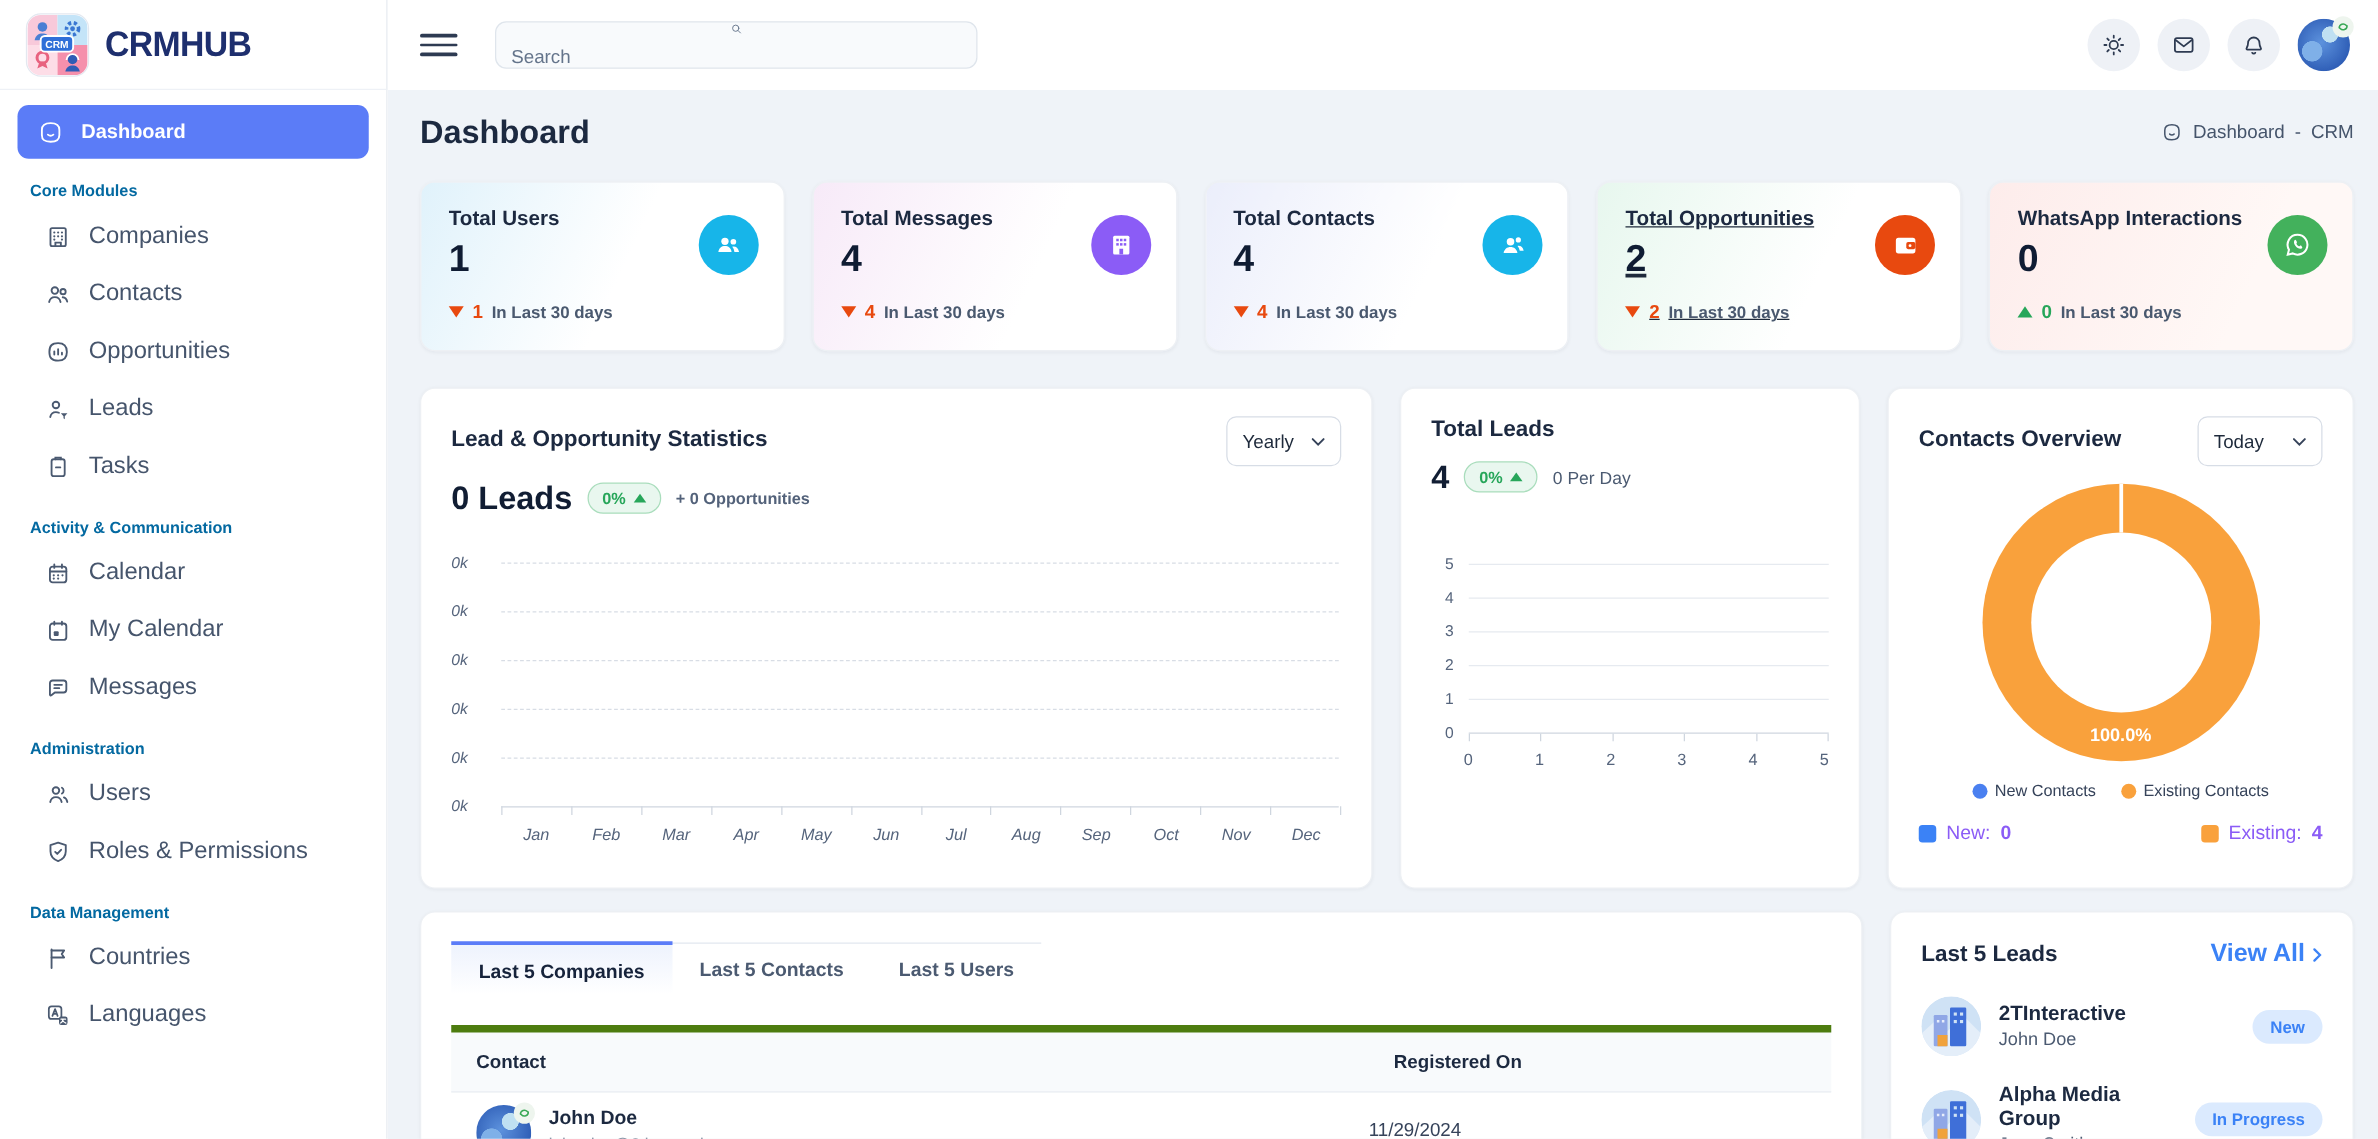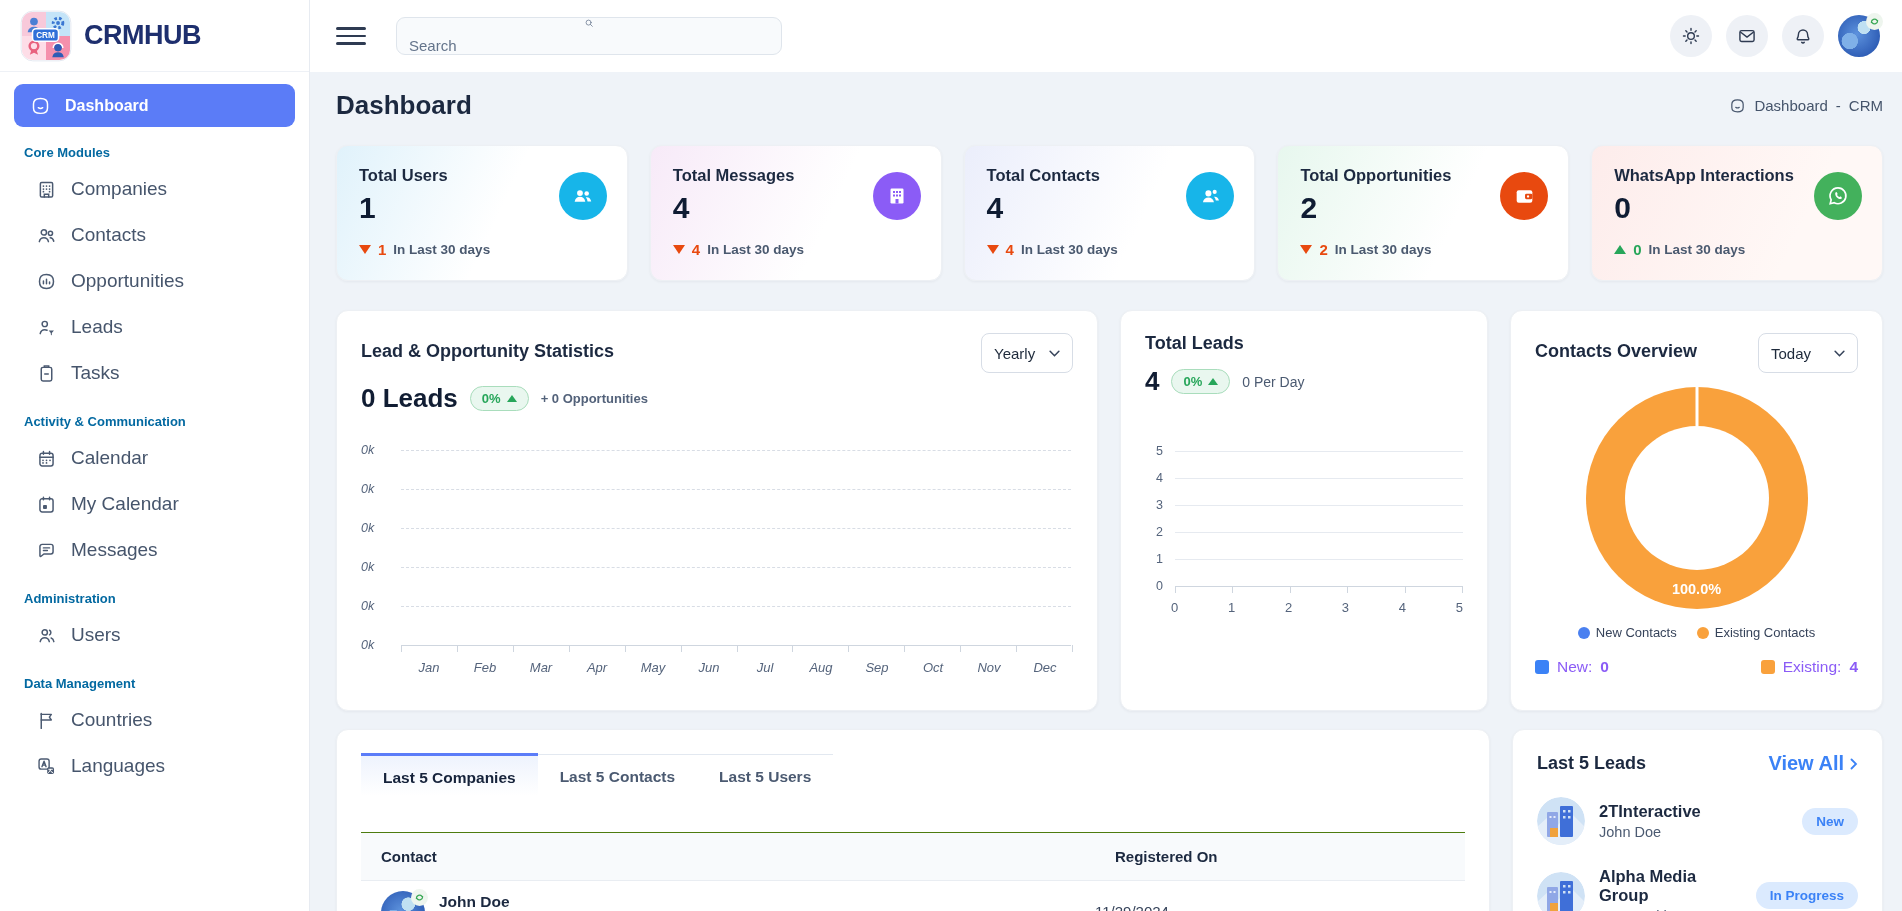--- a/index.html
+++ b/index.html
@@ -47,21 +47,21 @@
   .page-title { font-size:26px; font-weight:700; color:#1c2940; }
   .breadcrumb { display:flex; align-items:center; gap:8px; font-size:15px; color:#45546b; }
 
   
   .stats { display:grid; grid-template-columns:repeat(5,1fr); gap:22px; }
   .stat-card { position:relative; height:136px; border-radius:12px; padding:20px 22px;
     border:1px solid #edf0f4; box-shadow:0 1px 3px rgba(15,23,42,.05); background:#fff; }
   .stat-card.g1 { background:linear-gradient(115deg,#e0f2fb 0%,#ffffff 55%); }
   .stat-card.g2 { background:linear-gradient(115deg,#f7eaf8 0%,#ffffff 60%); }
   .stat-card.g3 { background:linear-gradient(115deg,#ebeefb 0%,#ffffff 60%); }
-  .stat-card.g4 { background:linear-gradient(115deg,#e7f7ee 0%,#ffffff 60%); }
+  .stat-card.g4 { background:linear-gradient(115deg,#e7f7ee 0%,#ffffff 60%);text-decoration:underline; }
   .stat-card.g5 { background:linear-gradient(115deg,#fdeceb 0%,#fff8f6 70%); }
   .stat-title { font-size:16.5px; font-weight:600; color:#1c2940; }
   .stat-value { font-size:30px; font-weight:700; color:#0f1c33; margin-top:6px; }
   .stat-trend { display:flex; align-items:center; gap:7px; margin-top:16px; font-size:13.5px;
     color:#4a596f; font-weight:600; }
   .tri-down { width:0; height:0; border-left:6px solid transparent; border-right:6px solid transparent;
     border-top:9px solid #e8490f; }
   .tri-up { width:0; height:0; border-left:6px solid transparent; border-right:6px solid transparent;
     border-bottom:9px solid #27a65a; }
   .tv-down { color:#e8490f; font-size:15px; }
@@ -130,22 +130,22 @@
   .totals b { font-weight:700; }
 
   
   .bottom { display:grid; grid-template-columns:1154px 1fr; gap:22px; margin-top:18px; }
   .table-card { height:300px; padding:24px; }
   .tabs { display:inline-flex; border-top:1px solid #e2e8f0; }
   .tab { padding:13px 22px; font-size:15.5px; font-weight:600; color:#4b5a71; cursor:pointer;
     margin-top:0; }
   .tab.active { color:#16233b; font-weight:700; border-top:3px solid #5b7cf8; margin-top:-2px;
     background:linear-gradient(180deg,#eef3fd 0%,#ffffff 90%); }
-  .thead { display:flex; background:#f8fafc; border-top:1px solid #4d7c0f; border-bottom:1px solid #e9edf2;
-    margin-top:32px; font-size:15px; font-weight:700; color:#1c2940; }
+  .thead { display:flex; background:#f8fafc; border-top:6px solid #4d7c0f; border-bottom:1px solid #e9edf2;
+    margin-top:20px; font-size:15px; font-weight:700; color:#1c2940; }
   .thead .c1 { flex:1; padding:15px 20px; }
   .thead .c2 { width:350px; padding:15px 0; }
   .trow { display:flex; align-items:flex-start; padding:10px 20px 0; cursor:pointer; }
   .trow .who { display:flex; gap:14px; flex:1; }
   .globe { width:44px; height:44px; border-radius:50%; position:relative; flex:0 0 auto;
     background:radial-gradient(circle at 62% 30%, #bfe0f2 0 16%, rgba(0,0,0,0) 17%),
                radial-gradient(circle at 28% 62%, #7fb0e8 0 20%, rgba(0,0,0,0) 21%),
                radial-gradient(circle at 45% 45%, #5d92dd, #2d5cb5 75%); }
   .globe .sync-badge { position:absolute; top:-2px; right:-3px; width:17px; height:17px;
     border-radius:50%; background:#eef5ee; display:flex; align-items:center; justify-content:center; }
@@ -279,20 +279,27 @@
     <div class="section">Administration</div>
 
     <div class="item">
       <svg width="21" height="21" viewBox="0 0 24 24" fill="none" stroke="#4b5a71" stroke-width="1.7" stroke-linecap="round">
         <circle cx="10" cy="8.5" r="3"></circle>
           <path d="M4.8 19c.6-3 2.6-4.5 5.2-4.5s4.6 1.5 5.2 4.5"></path>
         <path d="M15.5 6a3 3 0 0 1 0 5.2M17.3 14.8c1.7.6 2.7 1.9 3.1 4.2"></path>
       </svg>
       <span>Users</span>
     </div>
+    <div class="item">
+      <svg width="21" height="21" viewBox="0 0 24 24" fill="none" stroke="#4b5a71" stroke-width="1.7" stroke-linecap="round" stroke-linejoin="round">
+        <path d="M12 3.5l7 2.3v5.7c0 4.5-3 7.5-7 9-4-1.5-7-4.5-7-9V5.8z"></path>
+        <path d="M9.3 12l1.9 1.9 3.5-3.8"></path>
+      </svg>
+      <span>Roles &amp; Permissions</span>
+    </div>
 
     <div class="section">Data Management</div>
 
     <div class="item">
       <svg width="21" height="21" viewBox="0 0 24 24" fill="none" stroke="#4b5a71" stroke-width="1.7" stroke-linecap="round" stroke-linejoin="round">
         <path d="M6 21V4"></path>
           <path d="M6 5h11.5l-2.2 3.2 2.2 3.2H6"></path>
       </svg>
       <span>Countries</span>
     </div>

